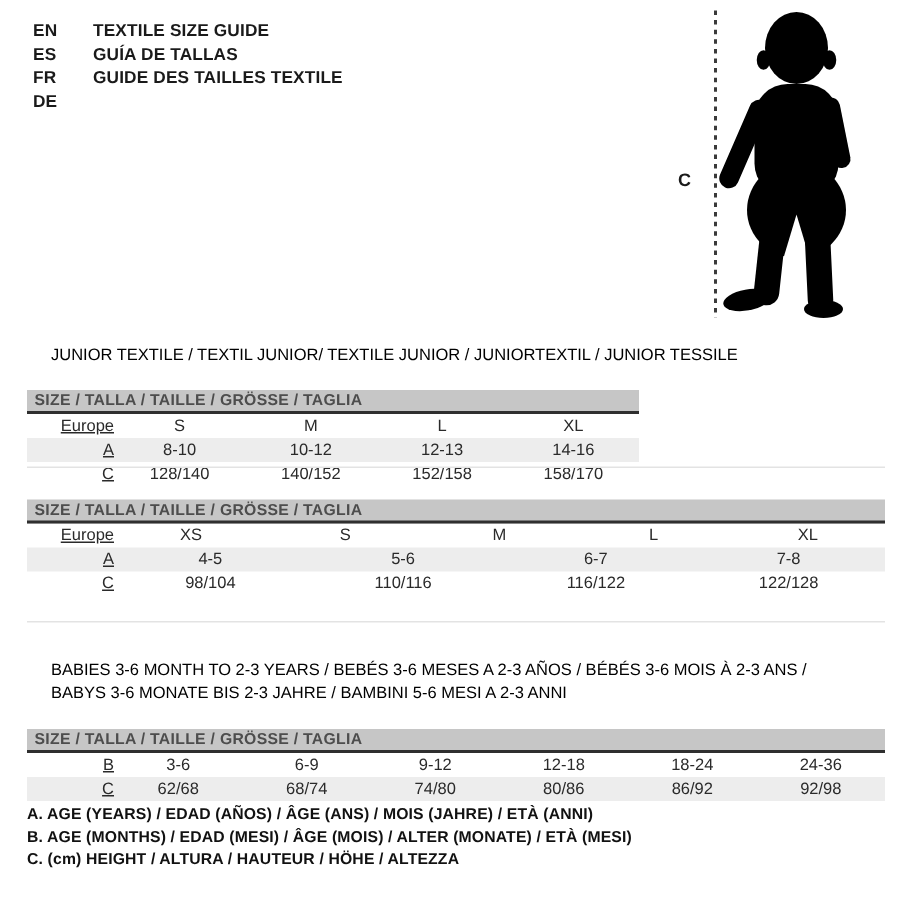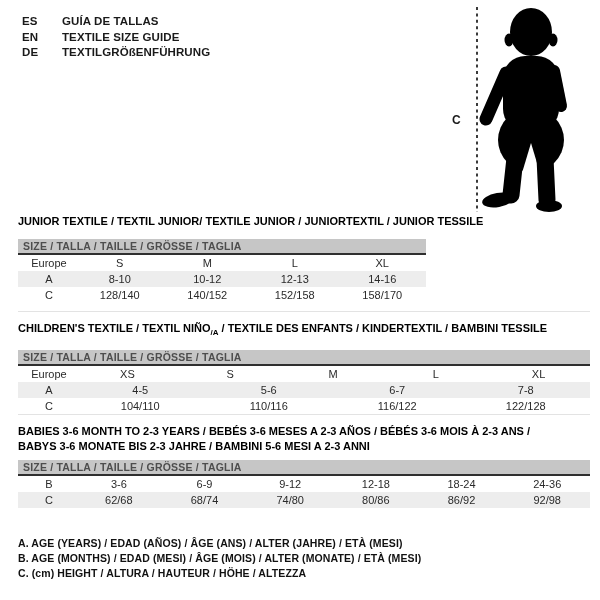--- a/index.html
+++ b/index.html
@@ -10,57 +10,60 @@
     -webkit-font-smoothing:antialiased;
   }
   
   .lang-list{position:absolute;top:14px;left:22px;}
   .lang-row{display:flex;font-weight:bold;font-size:11.5px;line-height:15.5px;letter-spacing:.1px;}
   .lang-code{width:40px;flex:0 0 40px;}
   
   .figure-area{position:absolute;top:3px;left:440px;width:160px;height:212px;}
   
   .section{position:absolute;left:18px;width:572px;}
-  .section h2{margin:0;font-size:11px;line-height:13px;font-weight:bold;color:#000;letter-spacing:0;}
+  .section h2{margin:16px;font-size:11px;line-height:13px;font-weight:normal;color:#000;letter-spacing:0;}
   .section h2 .ttl-line{display:block;line-height:15px;}
   .section h2 sub{font-size:8px;}
   .sizebar{
     margin-top:11px;height:16px;line-height:15px;
     background:#c6c6c6;border-bottom:2px solid #2f2f2f;
     font-size:10.5px;font-weight:bold;color:#4d4d4d;
     padding-left:5px;box-sizing:border-box;letter-spacing:.2px;
   }
   .section.babies .sizebar{margin-top:6px;}
   .section.narrow .sizebar,.section.narrow .tbl{width:408px;}
   .tbl{width:572px;}
   .trow{display:flex;height:16px;line-height:16px;font-size:11px;color:#2a2a2a;}
   .trow.stripe{background:#ededed;}
-  .tcell-label{flex:0 0 58px;padding-left:4px;box-sizing:border-box;text-align:center;}
+  .tcell-label{flex:0 0 58px;padding-left:4px;box-sizing:border-box;text-align:right;text-decoration:underline;}
   .tcell{flex:1 1 0;text-align:center;}
   
   .hairline{position:absolute;left:18px;width:572px;height:0;border-top:1px solid #e3e3e3;}
   
   .footnotes{position:absolute;left:18px;top:536px;width:572px;}
   .footnote{font-size:10.5px;font-weight:bold;line-height:15px;color:#111;letter-spacing:.1px;}
 </style>
 </head>
 <body>
 
 <div class="lang-list" id="lang-list">
     <div class="lang-row">
+      <span class="lang-code">EN</span>
+      <span class="lang-title">TEXTILE SIZE GUIDE</span>
+    </div>
+    <div class="lang-row">
       <span class="lang-code">ES</span>
       <span class="lang-title">GUÍA DE TALLAS</span>
     </div>
     <div class="lang-row">
-      <span class="lang-code">EN</span>
-      <span class="lang-title">TEXTILE SIZE GUIDE</span>
+      <span class="lang-code">FR</span>
+      <span class="lang-title">GUIDE DES TAILLES TEXTILE</span>
     </div>
     <div class="lang-row">
       <span class="lang-code">DE</span>
-      <span class="lang-title">TEXTILGRÖßENFÜHRUNG</span>
     </div>
   </div>
 
 <div class="figure-area">
   <svg width="160" height="212" viewBox="0 0 160 212">
 
     <line x1="37" y1="4" x2="37" y2="209" stroke="#3a3a3a" stroke-width="2" stroke-dasharray="3 3.4"></line>
 
     <text x="12" y="121" font-size="12" font-weight="bold" fill="#1a1a1a">C</text>
 
@@ -104,41 +107,40 @@
         <div class="tcell">128/140</div>
         <div class="tcell">140/152</div>
         <div class="tcell">152/158</div>
         <div class="tcell">158/170</div>
       </div>
     </div>
 </div>
 <div class="hairline" style="top:311px"></div>
 
 <div class="section" style="top:322px">
-  <h2><span>CHILDREN'S TEXTILE / TEXTIL NIÑO</span><sub>/A</sub><span> / TEXTILE DES ENFANTS / KINDERTEXTIL / BAMBINI TESSILE</span></h2>
   <div class="sizebar">SIZE / TALLA / TAILLE / GRÖSSE / TAGLIA</div>
   <div class="tbl" id="tbl-1">
       <div class="trow">
         <div class="tcell-label">Europe</div>
         <div class="tcell">XS</div>
         <div class="tcell">S</div>
         <div class="tcell">M</div>
         <div class="tcell">L</div>
         <div class="tcell">XL</div>
       </div>
       <div class="trow stripe">
         <div class="tcell-label">A</div>
         <div class="tcell">4-5</div>
         <div class="tcell">5-6</div>
         <div class="tcell">6-7</div>
         <div class="tcell">7-8</div>
       </div>
       <div class="trow">
         <div class="tcell-label">C</div>
-        <div class="tcell">104/110</div>
+        <div class="tcell">98/104</div>
         <div class="tcell">110/116</div>
         <div class="tcell">116/122</div>
         <div class="tcell">122/128</div>
       </div>
     </div>
 </div>
 <div class="hairline" style="top:414px"></div>
 
 <div class="section babies" style="top:424px">
   <h2>
@@ -162,16 +164,16 @@
         <div class="tcell">68/74</div>
         <div class="tcell">74/80</div>
         <div class="tcell">80/86</div>
         <div class="tcell">86/92</div>
         <div class="tcell">92/98</div>
       </div>
     </div>
 </div>
 
 <div class="footnotes" id="footnotes">
-    <div class="footnote">A. AGE (YEARS) / EDAD (AÑOS) / ÂGE (ANS) / ALTER (JAHRE) / ETÀ (MESI)</div>
+    <div class="footnote">A. AGE (YEARS) / EDAD (AÑOS) / ÂGE (ANS) / MOIS (JAHRE) / ETÀ (ANNI)</div>
     <div class="footnote">B. AGE (MONTHS) / EDAD (MESI) / ÂGE (MOIS) / ALTER (MONATE) / ETÀ (MESI)</div>
     <div class="footnote">C. (cm) HEIGHT / ALTURA / HAUTEUR / HÖHE / ALTEZZA</div>
   </div>
 
 </body></html>

